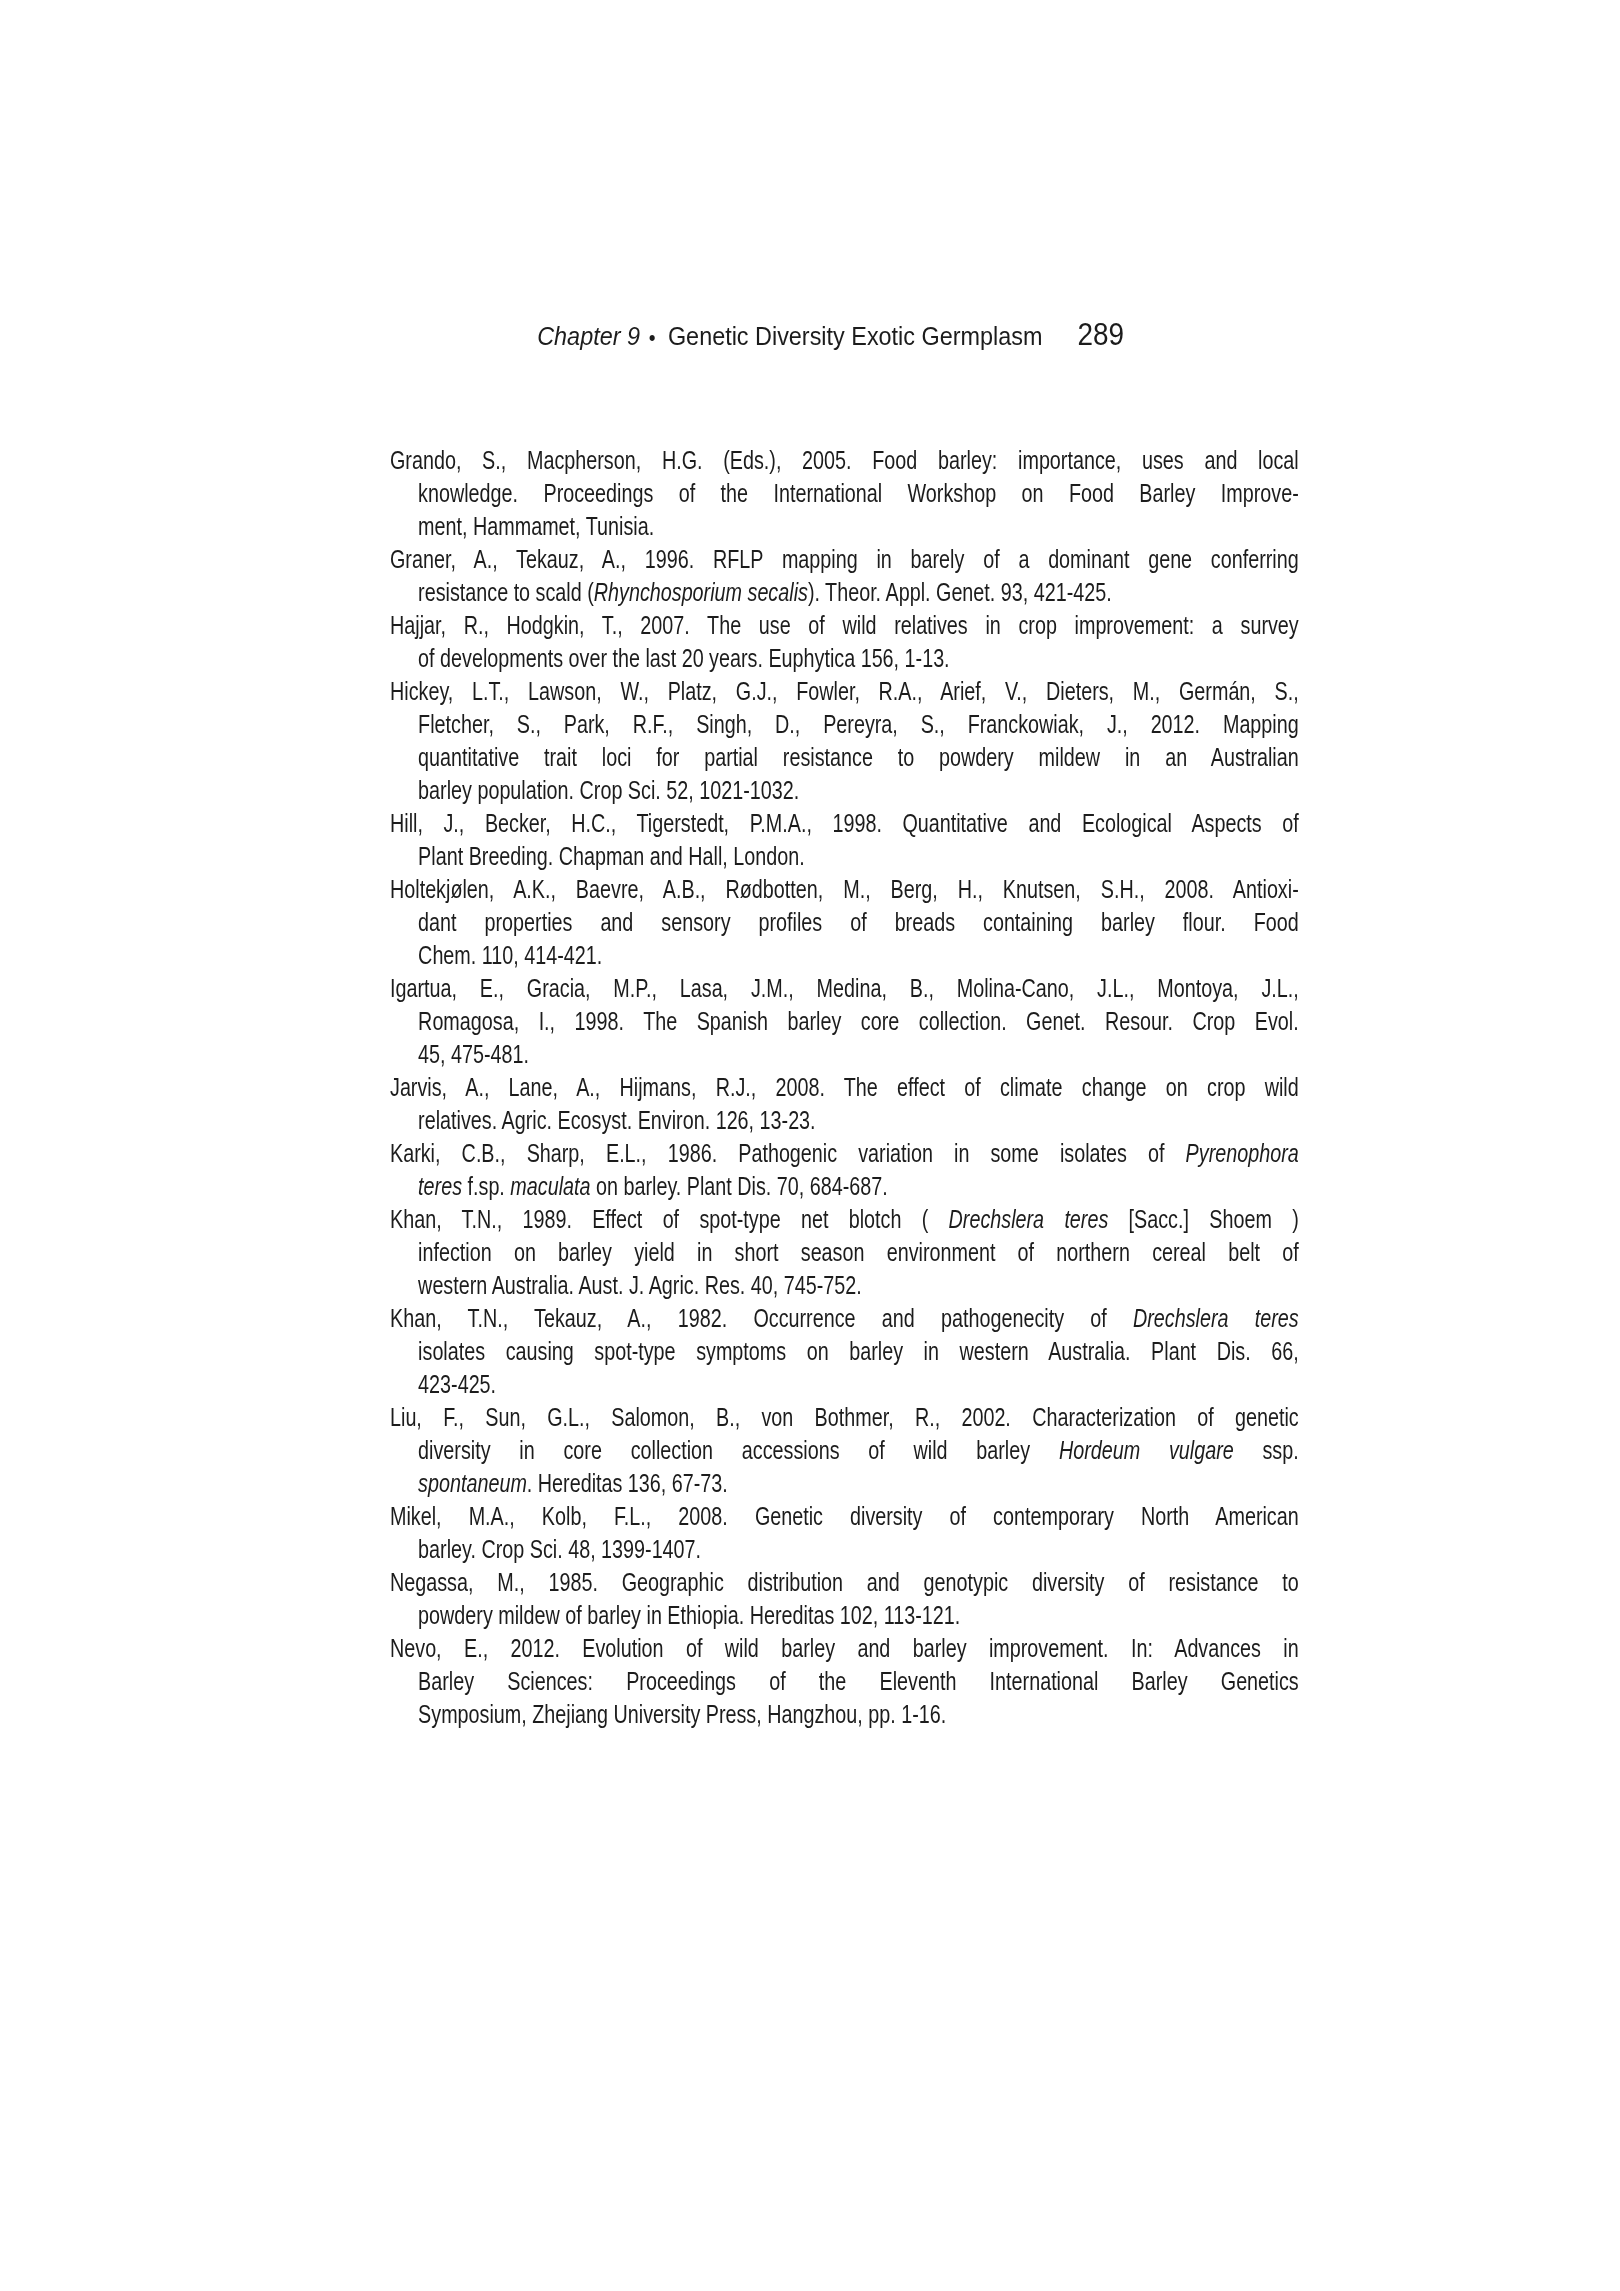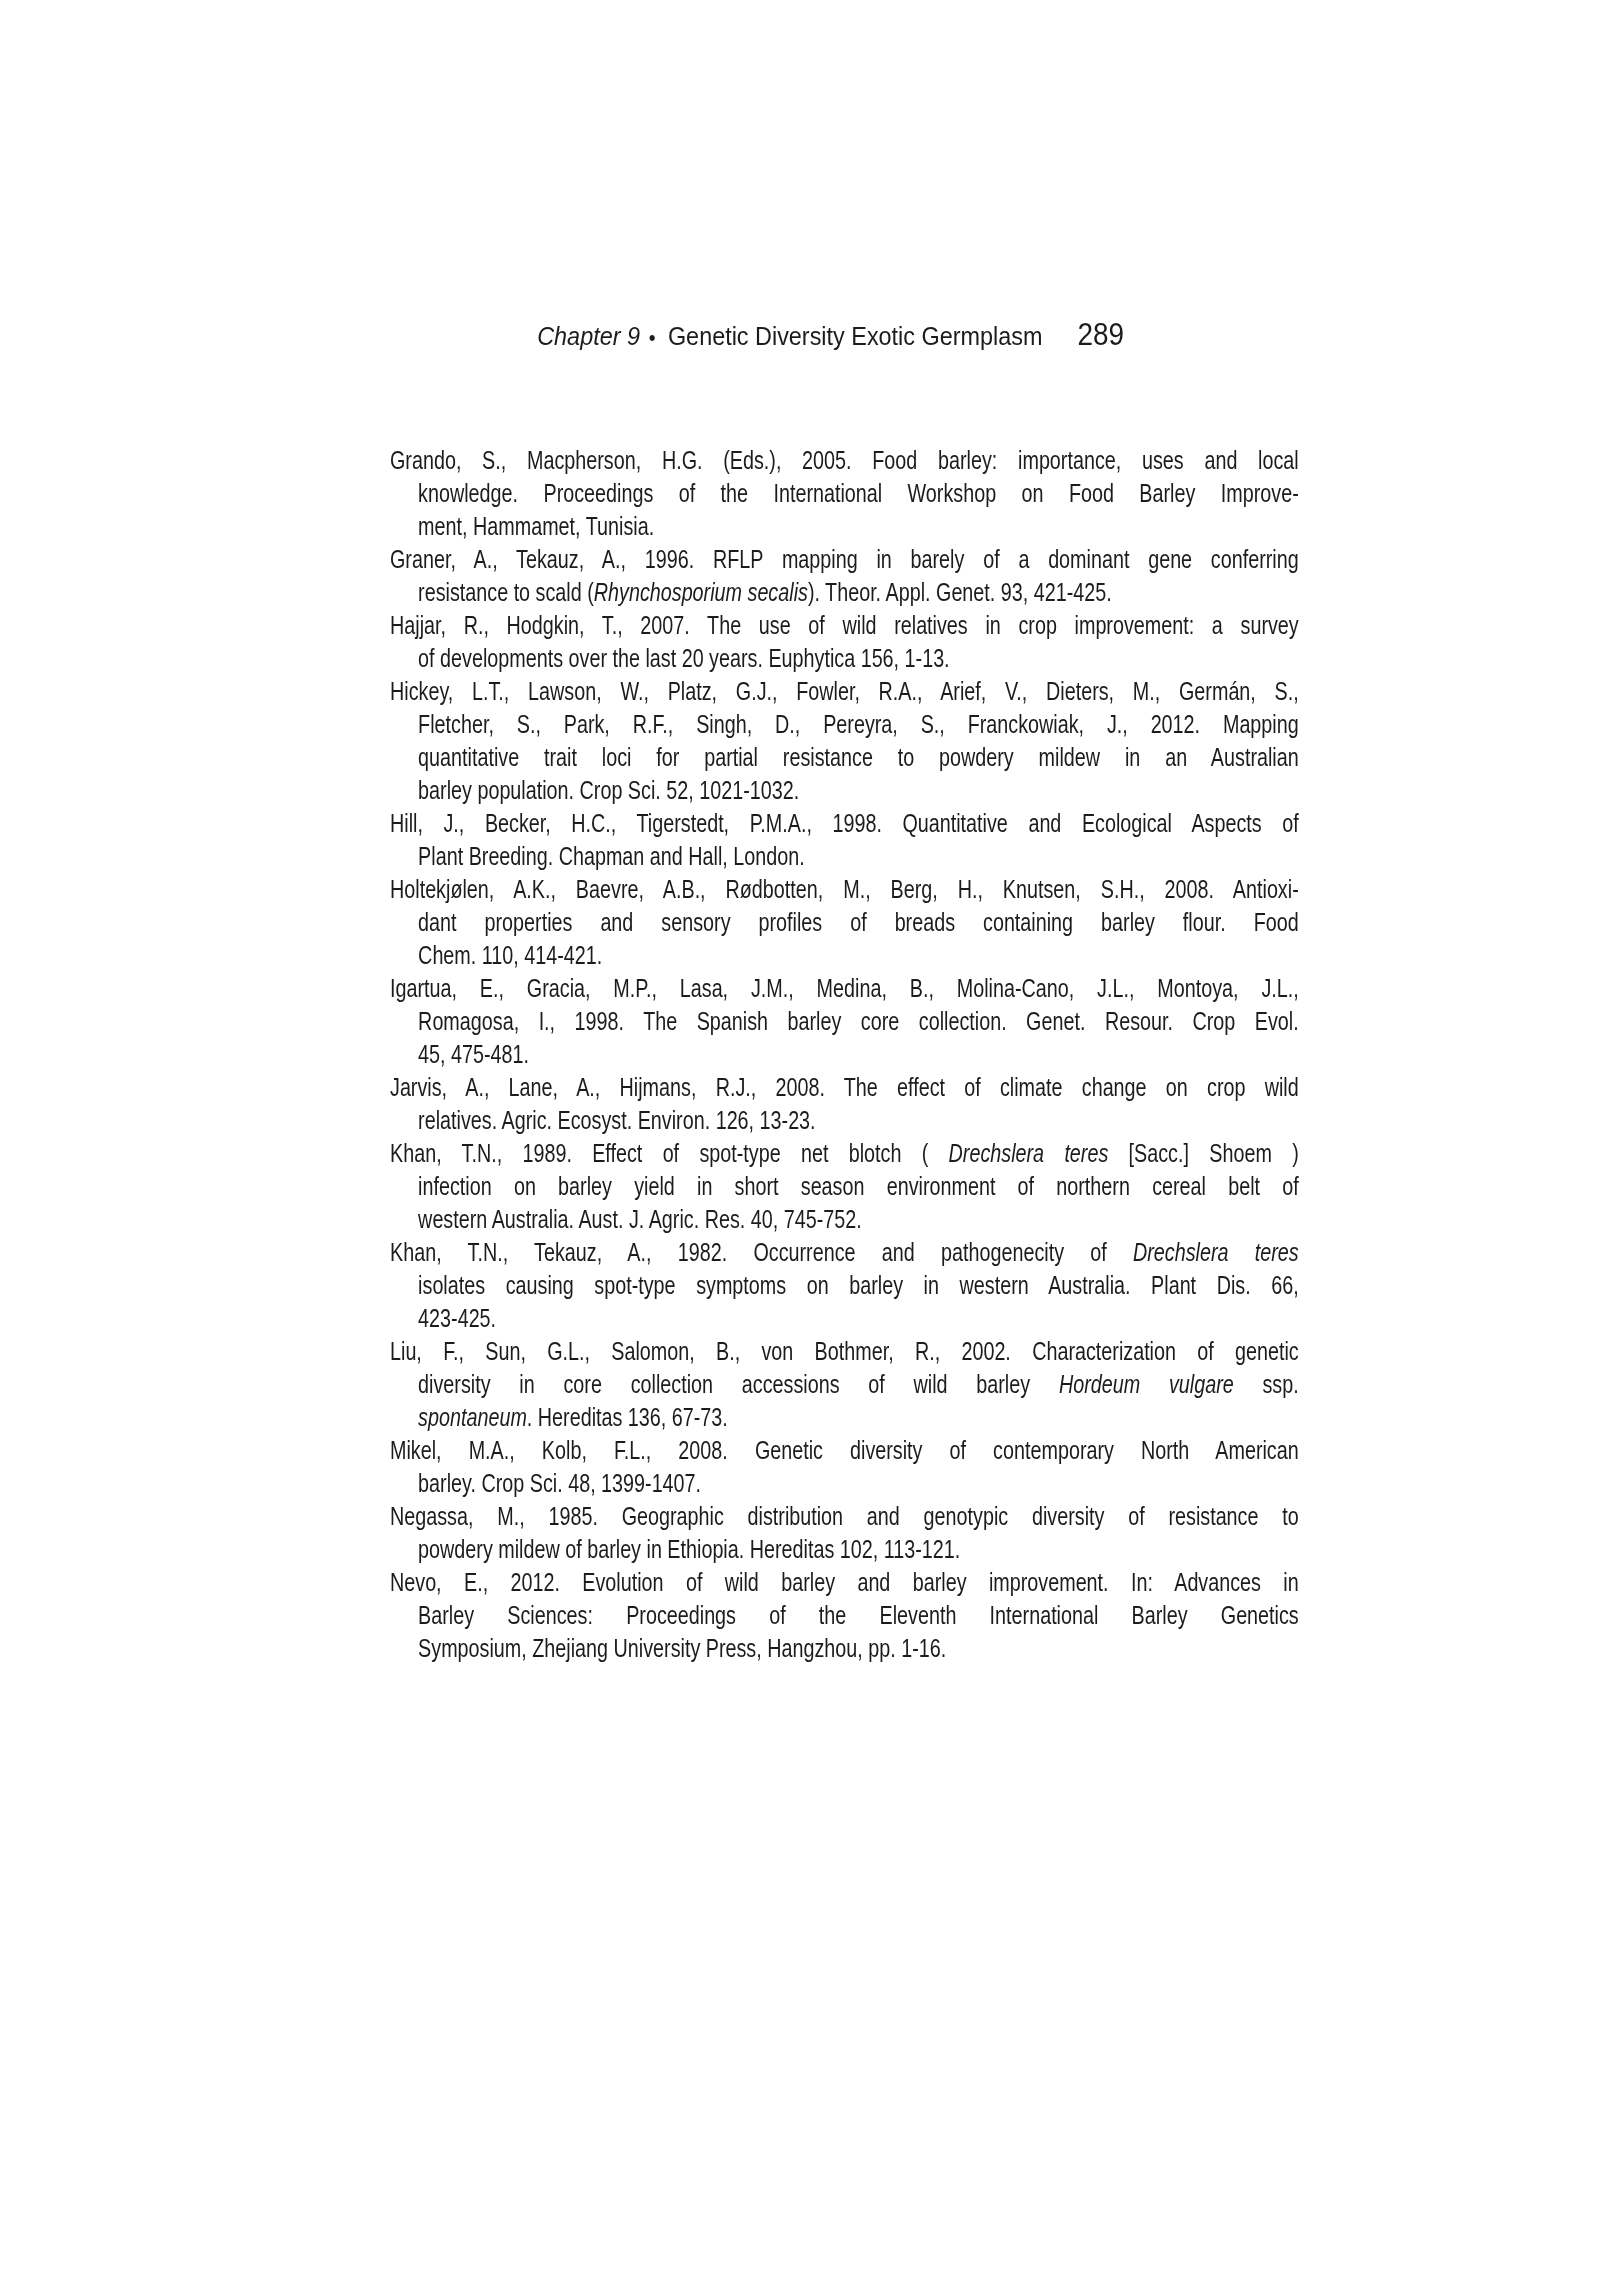--- a/index.html
+++ b/index.html
@@ -101,20 +101,24 @@
       <div class="ref">
         <div class="line j"><span>Igartua, E., Gracia, M.P., Lasa, J.M., Medina, B., Molina-Cano, J.L., Montoya, J.L.,</span></div>
         <div class="line ind j"><span>Romagosa, I., 1998. The Spanish barley core collection. Genet. Resour. Crop Evol.</span></div>
         <div class="line ind"><span>45, 475-481.</span></div>
       </div>
       <div class="ref">
         <div class="line j"><span>Jarvis, A., Lane, A., Hijmans, R.J., 2008. The effect of climate change on crop wild</span></div>
         <div class="line ind"><span>relatives. Agric. Ecosyst. Environ. 126, 13-23.</span></div>
       </div>
       <div class="ref">
+        <div class="line j"><span>Karki, C.B., Sharp, E.L., 1986. Pathogenic variation in some isolates of </span><span class="it">Pyrenophora</span></div>
+        <div class="line ind"><span class="it">teres</span><span> f.sp. </span><span class="it">maculata</span><span> on barley. Plant Dis. 70, 684-687.</span></div>
+      </div>
+      <div class="ref">
         <div class="line j"><span>Khan, T.N., 1989. Effect of spot-type net blotch ( </span><span class="it">Drechslera teres</span><span> [Sacc.] Shoem )</span></div>
         <div class="line ind j"><span>infection on barley yield in short season environment of northern cereal belt of</span></div>
         <div class="line ind"><span>western Australia. Aust. J. Agric. Res. 40, 745-752.</span></div>
       </div>
       <div class="ref">
         <div class="line j"><span>Khan, T.N., Tekauz, A., 1982. Occurrence and pathogenecity of </span><span class="it">Drechslera teres</span></div>
         <div class="line ind j"><span>isolates causing spot-type symptoms on barley in western Australia. Plant Dis. 66,</span></div>
         <div class="line ind"><span>423-425.</span></div>
       </div>
       <div class="ref">

